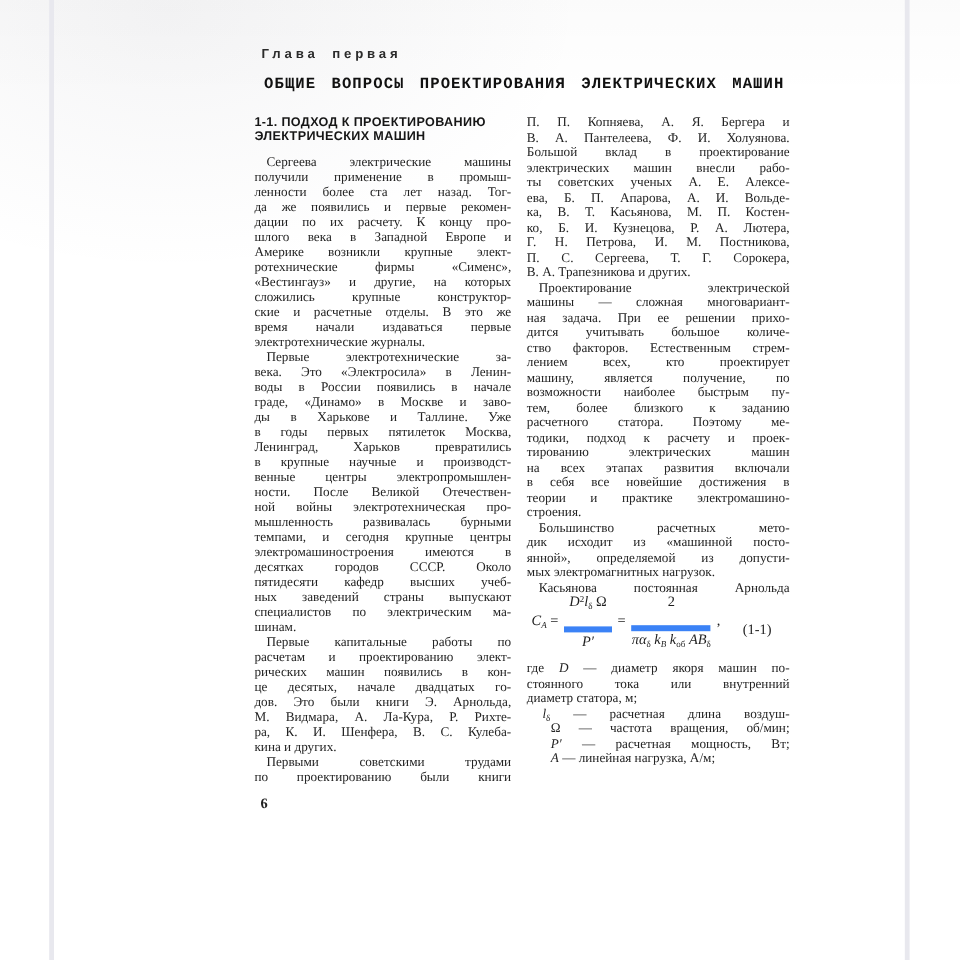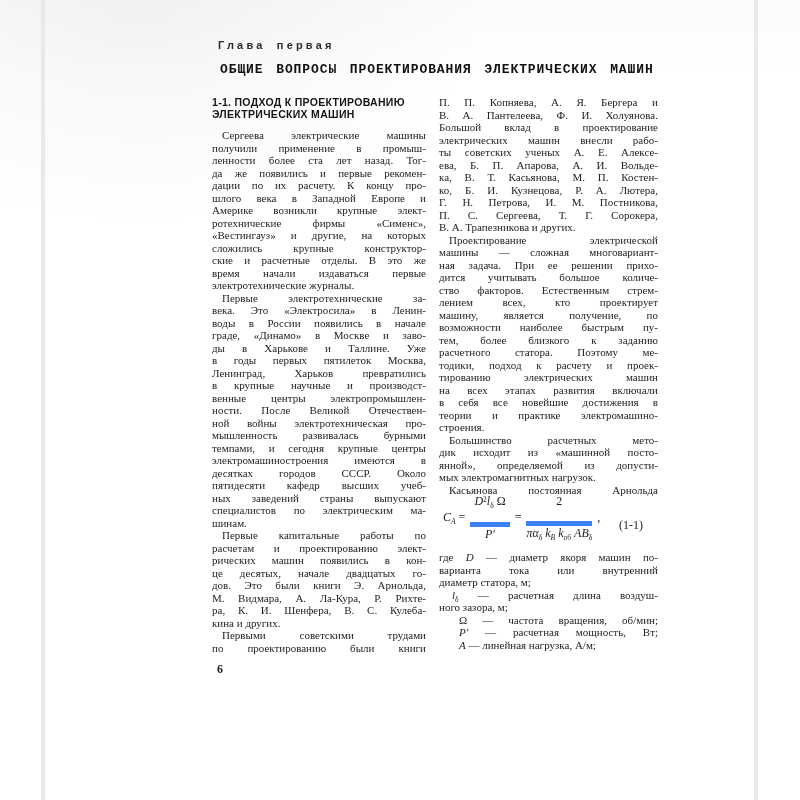--- a/index.html
+++ b/index.html
@@ -177,22 +177,21 @@
       <div class="line no-just">мых электромагнитных нагрузок.</div>
     </div>
     <div>
       <div class="line indent">Касьянова постоянная Арнольда</div>
     </div>
     <div class="formula-row">
       <span class="formula-eq"><span class="it">C</span><span class="it sub">A</span><span> = </span><span class="frac"><span class="num"><span class="it">D</span><span class="sup">2</span><span class="it">l</span><span class="sub">δ</span><span> </span><span>Ω</span></span><span class="den"><span class="it">P′</span></span></span><span> = </span><span class="frac"><span class="num"><span>2</span></span><span class="den"><span class="it">πα</span><span class="sub">δ</span><span> </span><span class="it">k</span><span class="it sub">B</span><span> </span><span class="it">k</span><span class="sub">об</span><span> </span><span class="it">AB</span><span class="sub">δ</span></span></span><span> ,</span></span>
       <span class="formula-number">(1-1)</span>
     </div>
     <div class="line"><span>где </span><span class="it">D</span><span> — диаметр якоря машин по-</span></div>
-    <div class="line"><span>варианта тока или внутренний</span></div>
+    <div class="line"><span>стоянного тока или внутренний</span></div>
     <div class="line no-just"><span>диаметр статора, м;</span></div>
     <div class="line" style="padding-left: 13px;"><span class="it">l</span><span class="sub">δ</span><span> — расчетная длина воздуш-</span></div>
-    <div class="line no-just"><span>ного зазора, м;</span></div>
     <div class="line" style="padding-left: 20px;"><span>Ω — частота вращения, об/мин;</span></div>
     <div class="line" style="padding-left: 20px;"><span class="it">P′</span><span> — расчетная мощность, Вт;</span></div>
     <div class="line no-just" style="padding-left: 20px;"><span class="it">A</span><span> — линейная нагрузка, А/м;</span></div>
   </div>
 
 <div class="page-number">6</div>
 
 </body></html>

